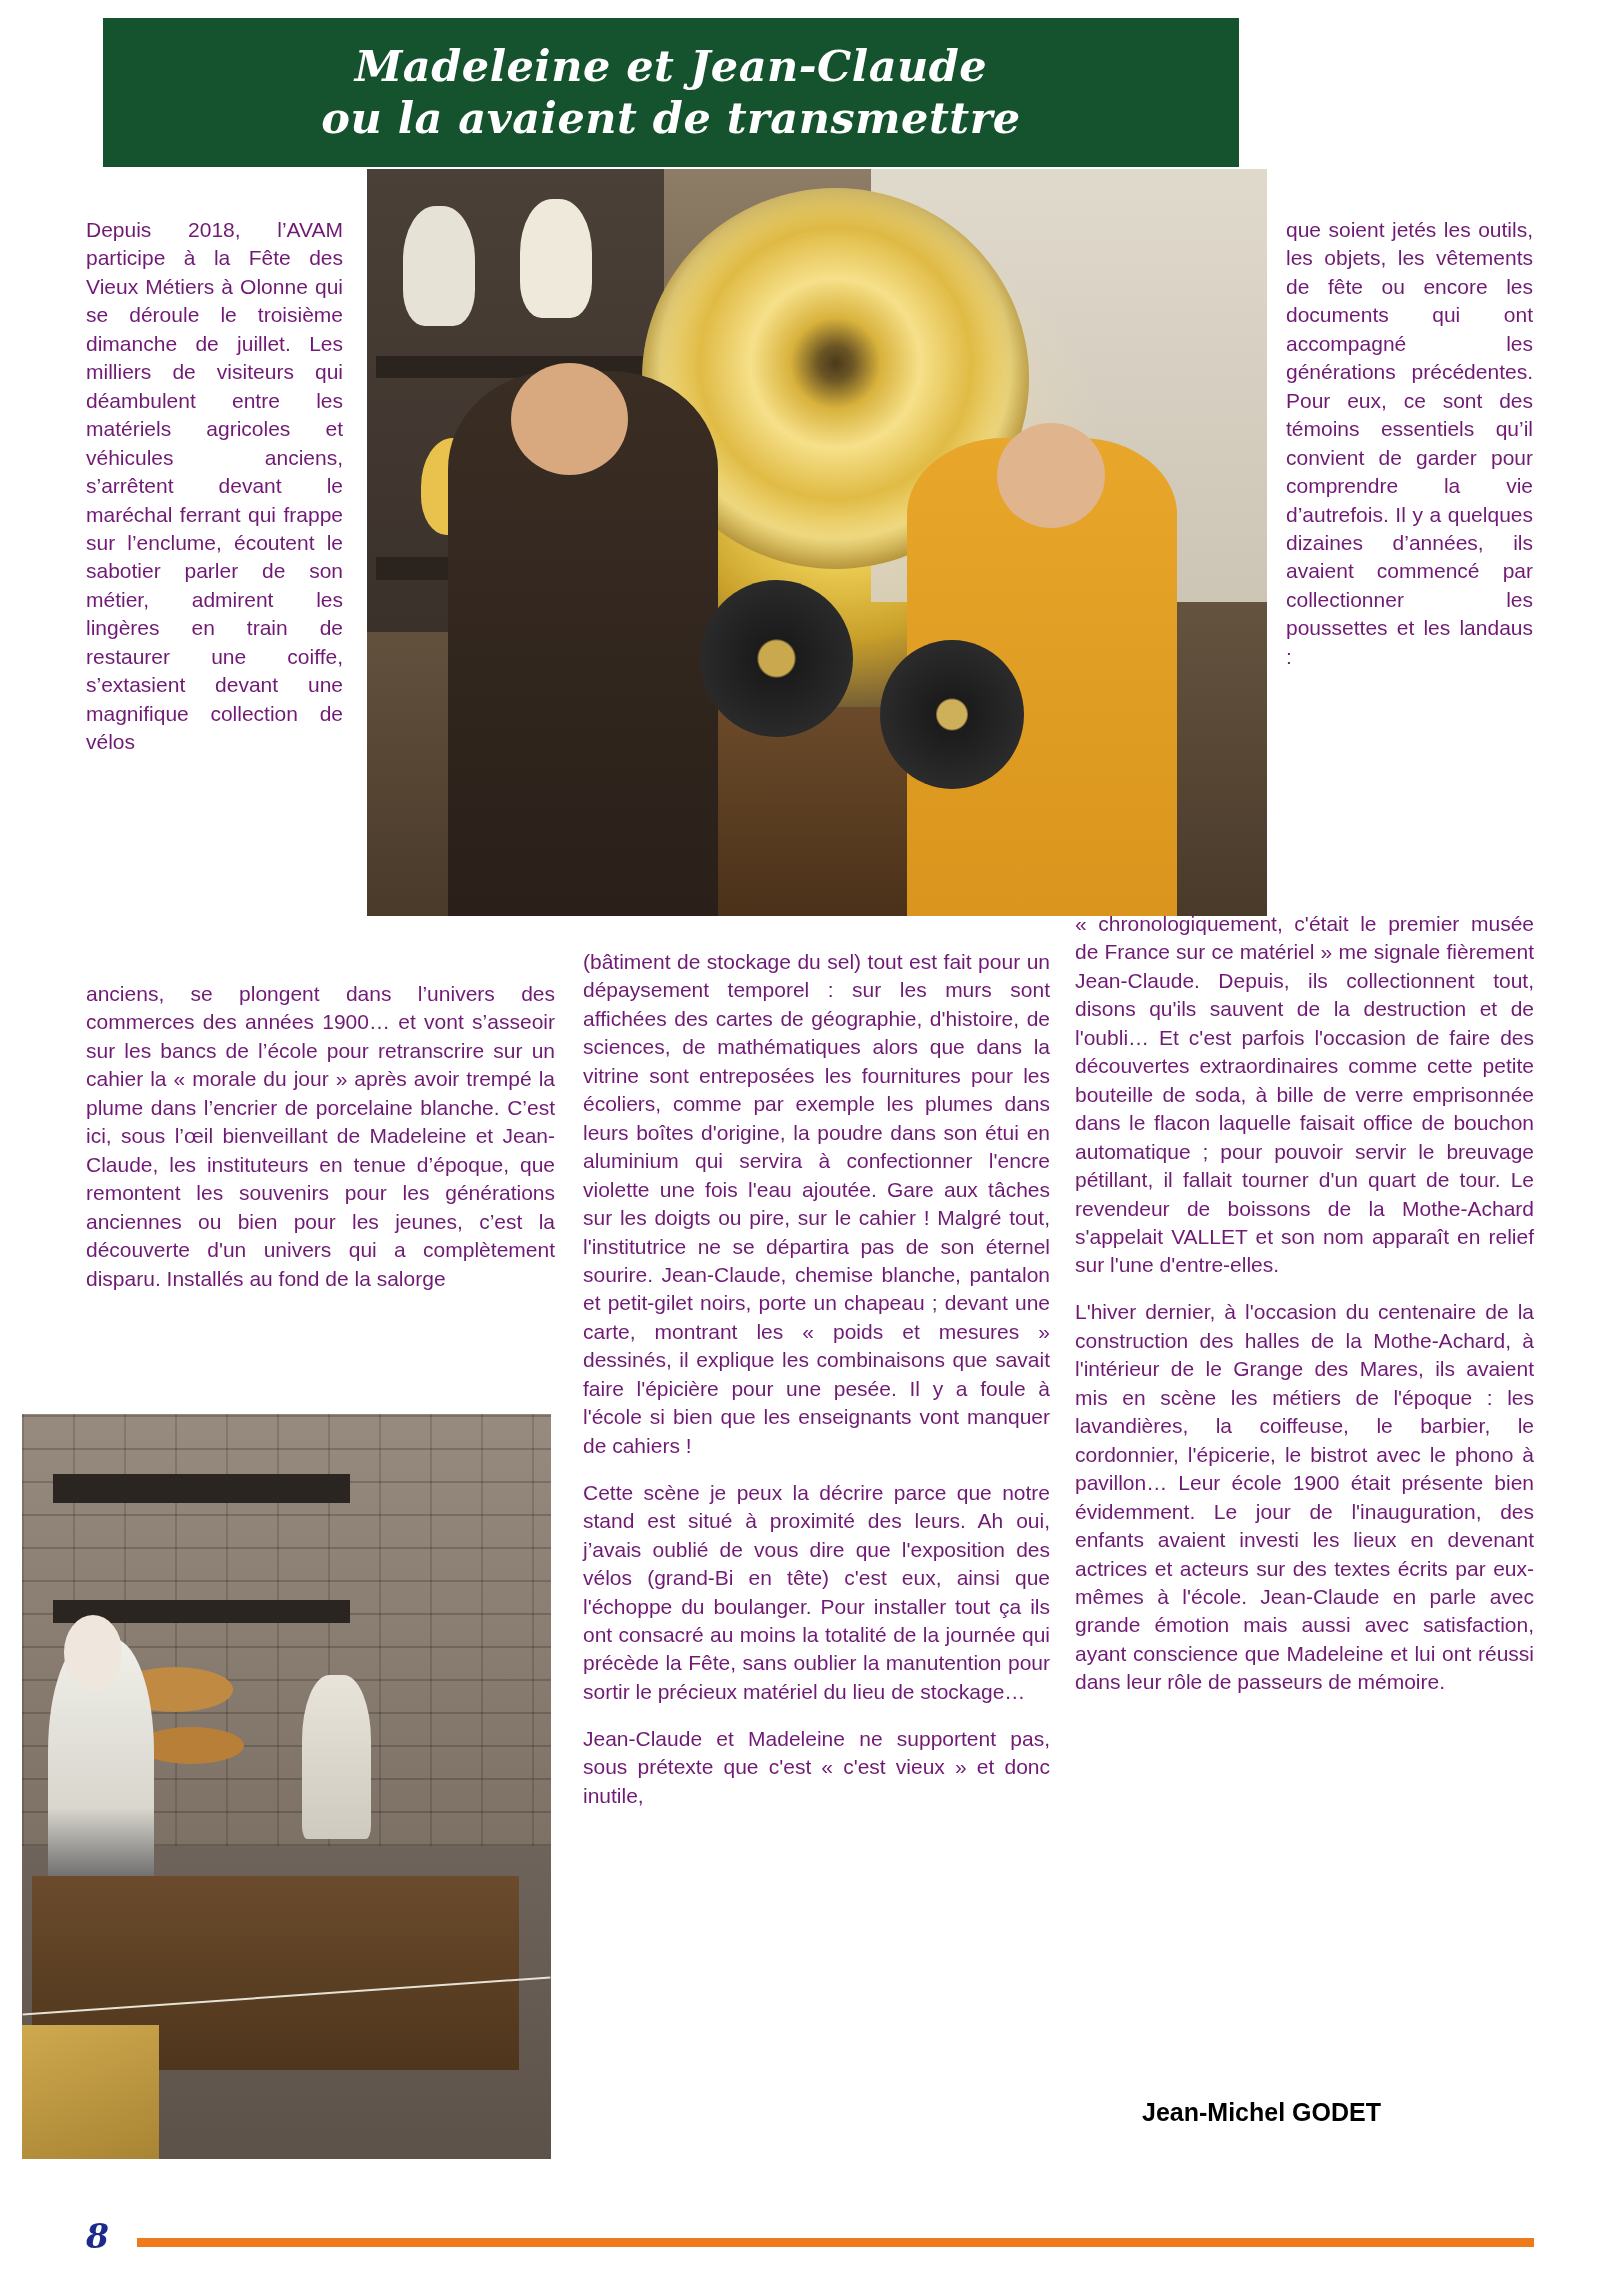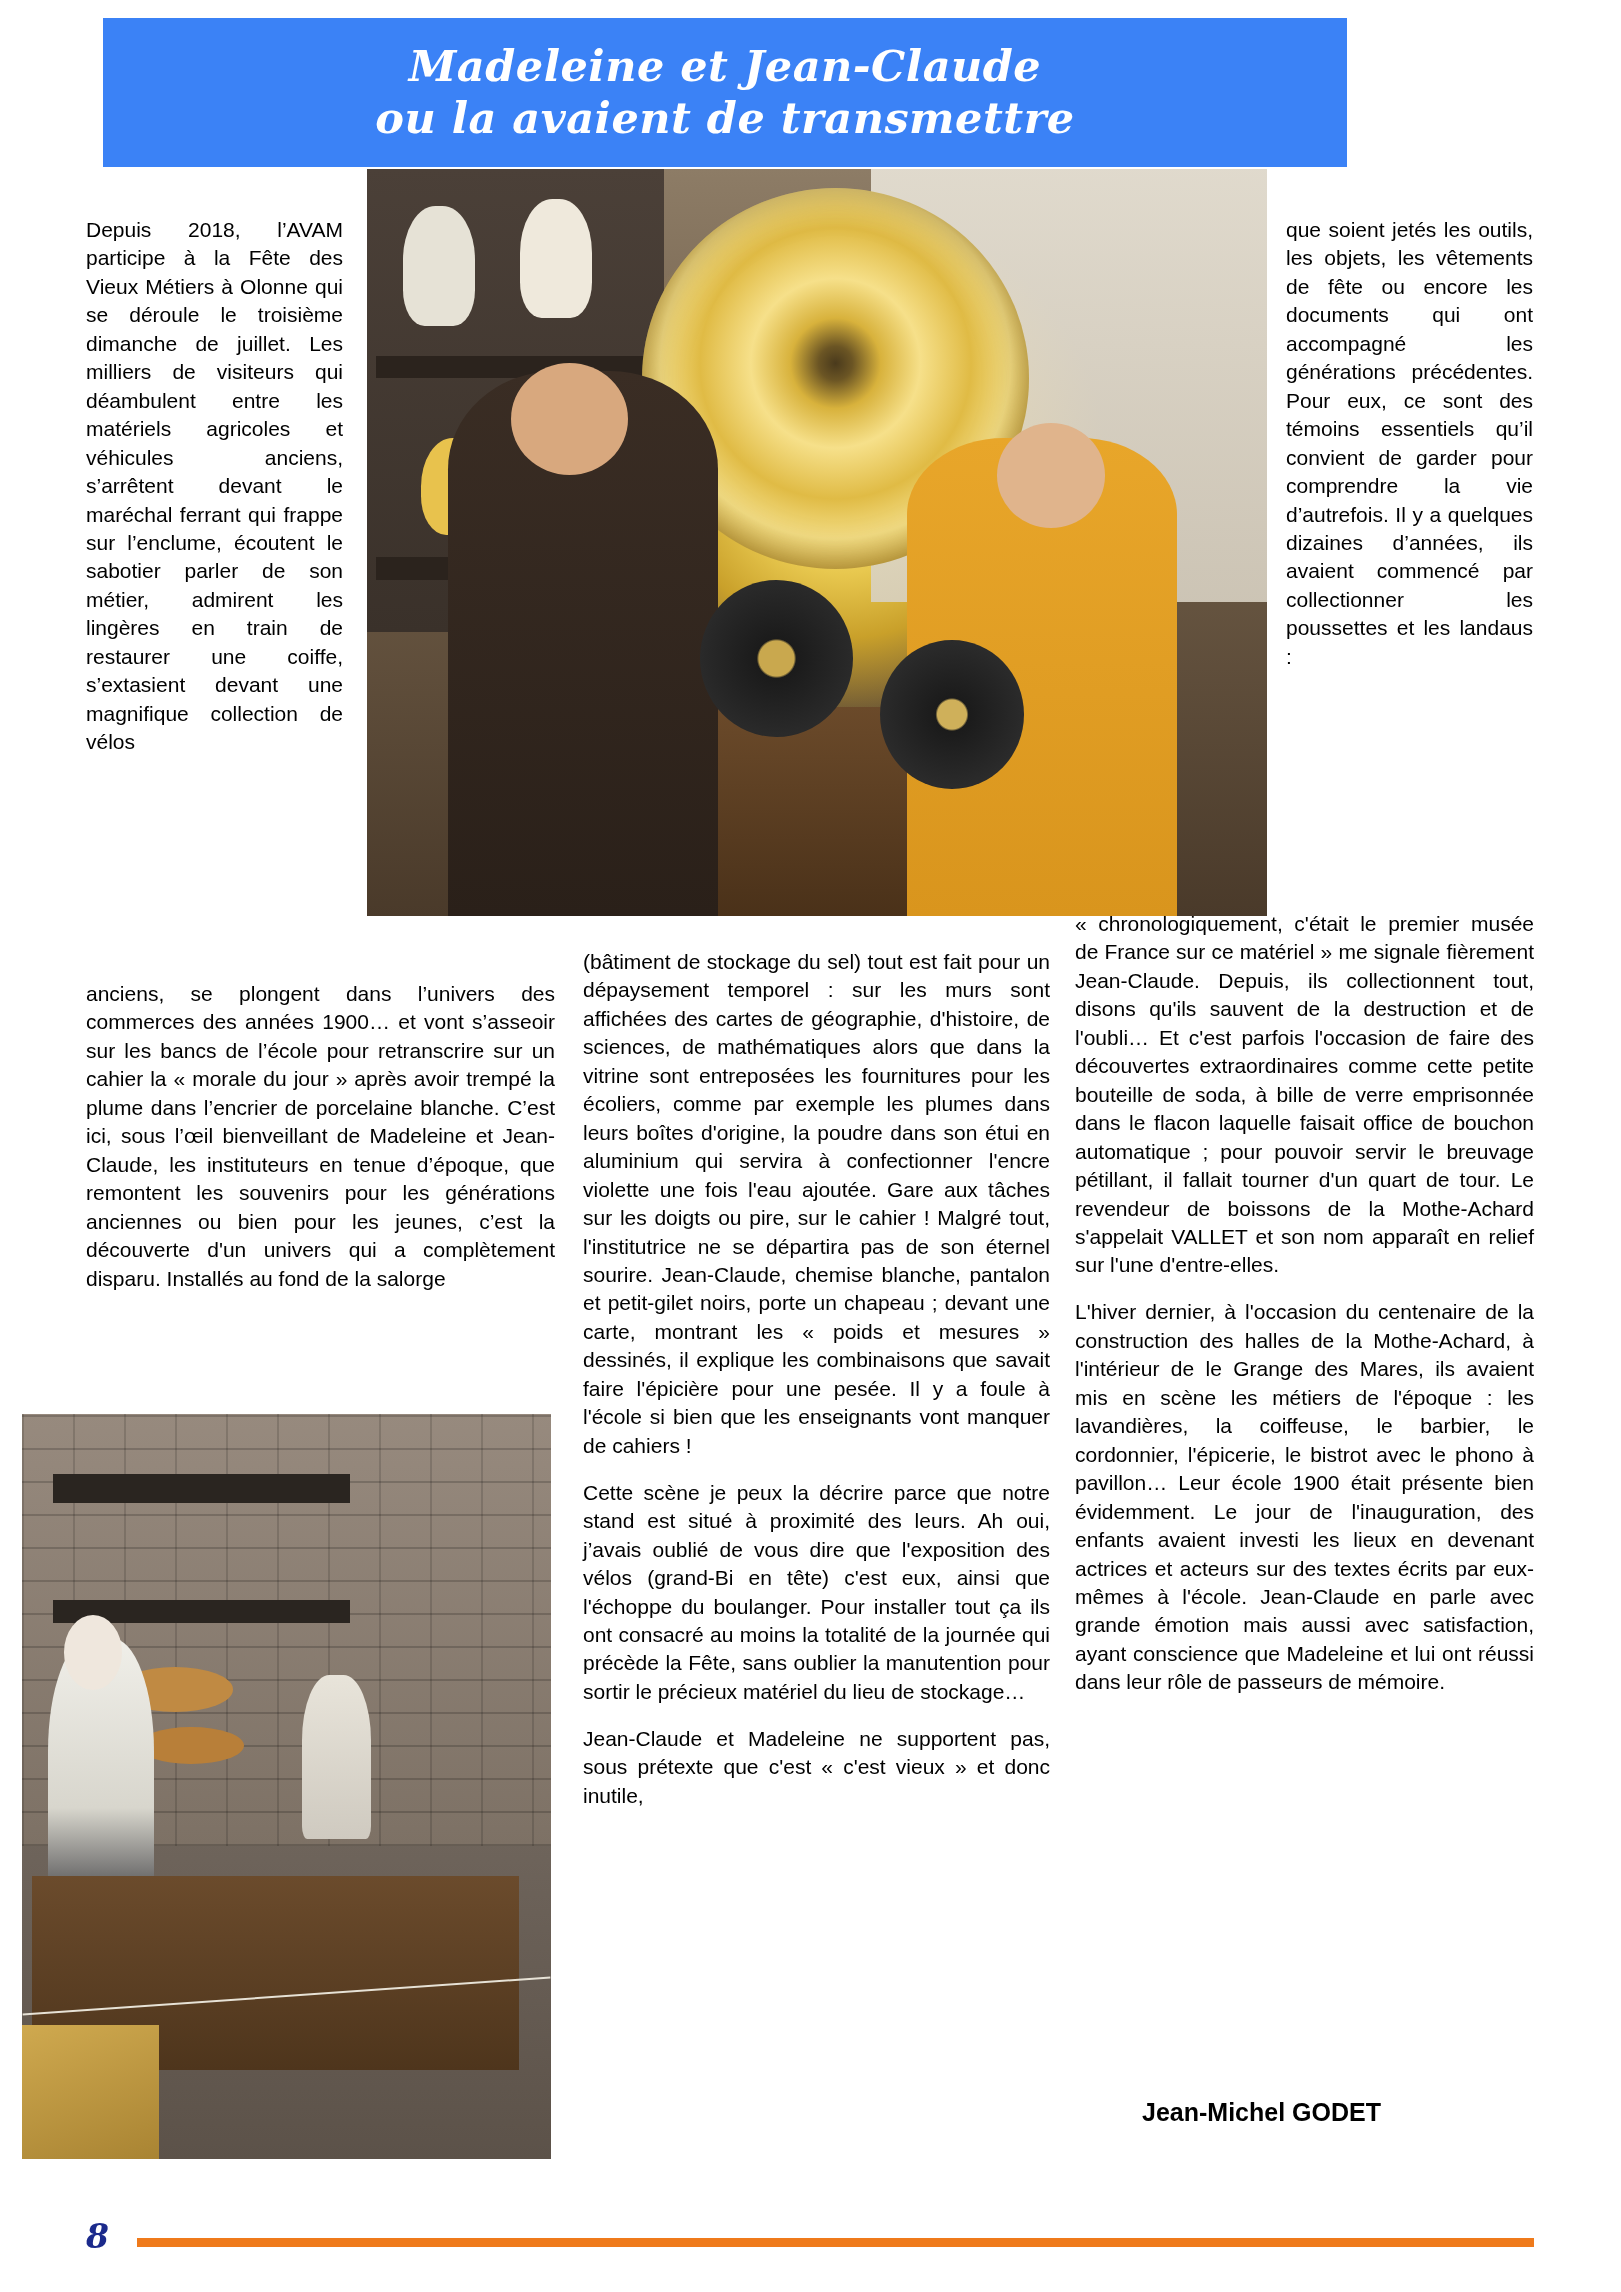--- a/index.html
+++ b/index.html
@@ -14,23 +14,23 @@
     font-family: "Liberation Sans", sans-serif;
     color: #000000;
     overflow: hidden;
   }
 
   
   .header-banner {
     position: absolute;
     left: 103px;
     top: 17.6px;
-    width: 1244px;
+    width: 1136px;
     height: 149px;
-    background: #3b82f6;
+    background: #14532d;
     display: flex;
     flex-direction: column;
     align-items: center;
     justify-content: center;
   }
   .header-line {
     color: #ffffff;
     font-family: "DejaVu Serif", serif;
     font-style: italic;
     font-weight: bold;
@@ -199,21 +199,21 @@
     background: #e7e2d6;
     transform: rotate(-4deg);
   }
 
   
   .col {
     position: absolute;
     font-size: 21px;
     line-height: 1.355;
     text-align: justify;
-    color: #000000;
+    color: #701a75;
   }
   .col p { margin: 0 0 18.6px 0; }
   .col p:last-child { margin-bottom: 0; }
 
   .col-left-top {
     left: 86px;
     top: 216px;
     width: 257px;
   }
   .col-right-top {

